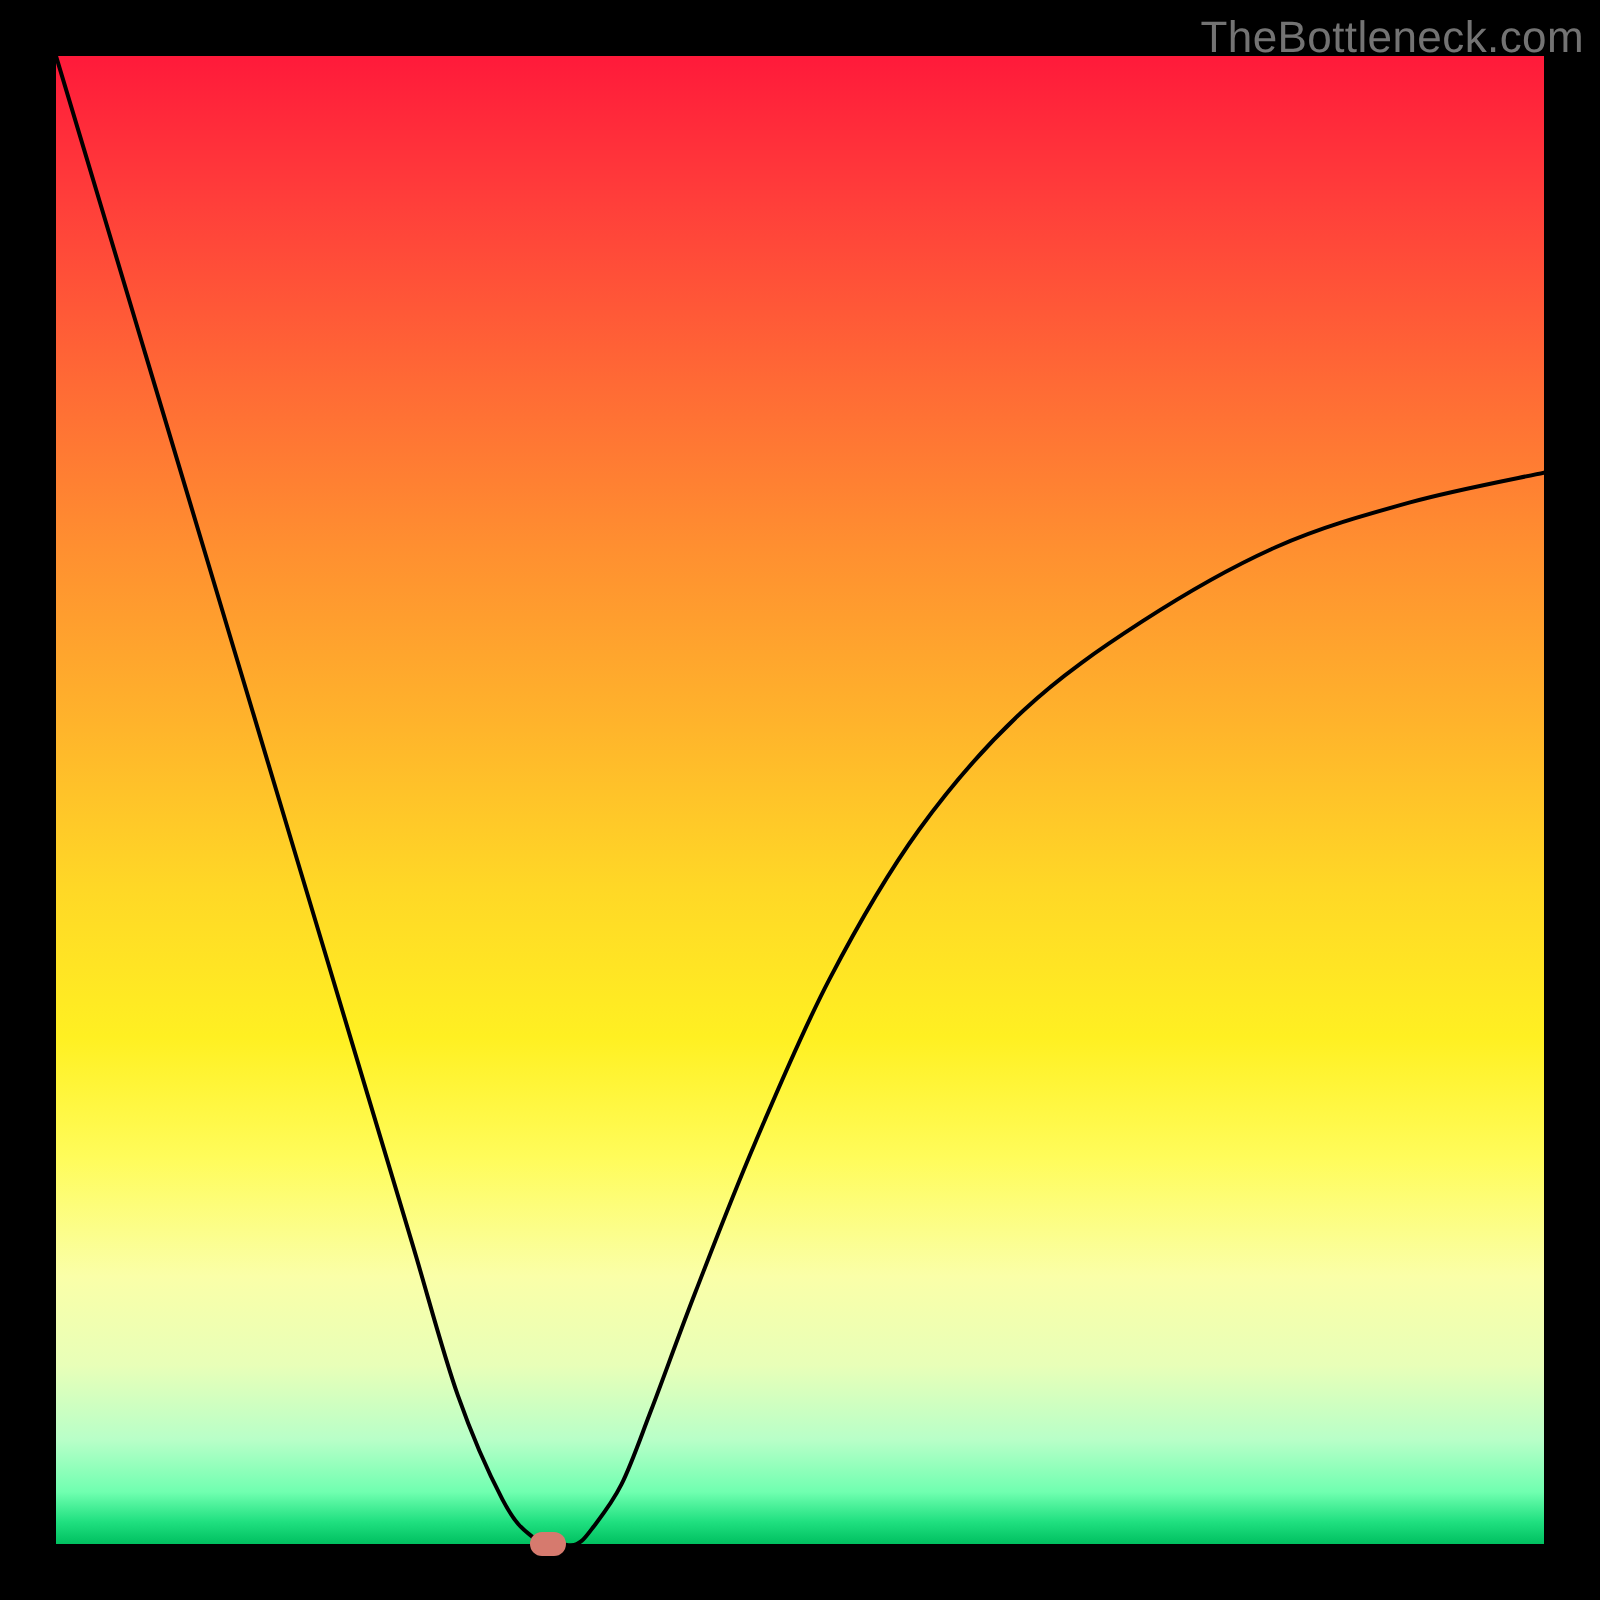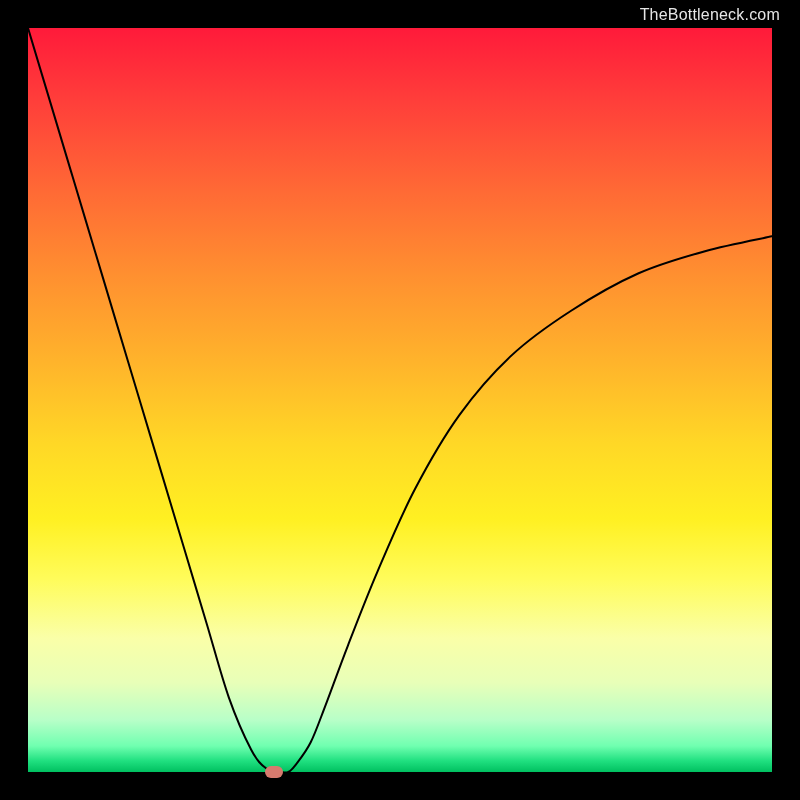--- a/index.html
+++ b/index.html
@@ -29,25 +29,25 @@
       #e8ffb8 88%,
       #b8ffc8 93%,
       #70ffb0 96.5%,
       #20e080 98.5%,
       #00c060 100%
     );
   }
   .watermark {
     position: absolute;
     top: 6px;
-    right: 20px;
+    right: 8px;
     font-family: Arial, Helvetica, sans-serif;
-    font-size: 16px;
+    font-size: 22px;
     font-weight: 500;
-    color: #e5e5e5;
+    color: #737373;
     letter-spacing: 0.2px;
     z-index: 5;
   }
   svg.curve {
     position: absolute;
     left: 0; top: 0;
     width: 100%; height: 100%;
   }
   .marker {
     position: absolute;

